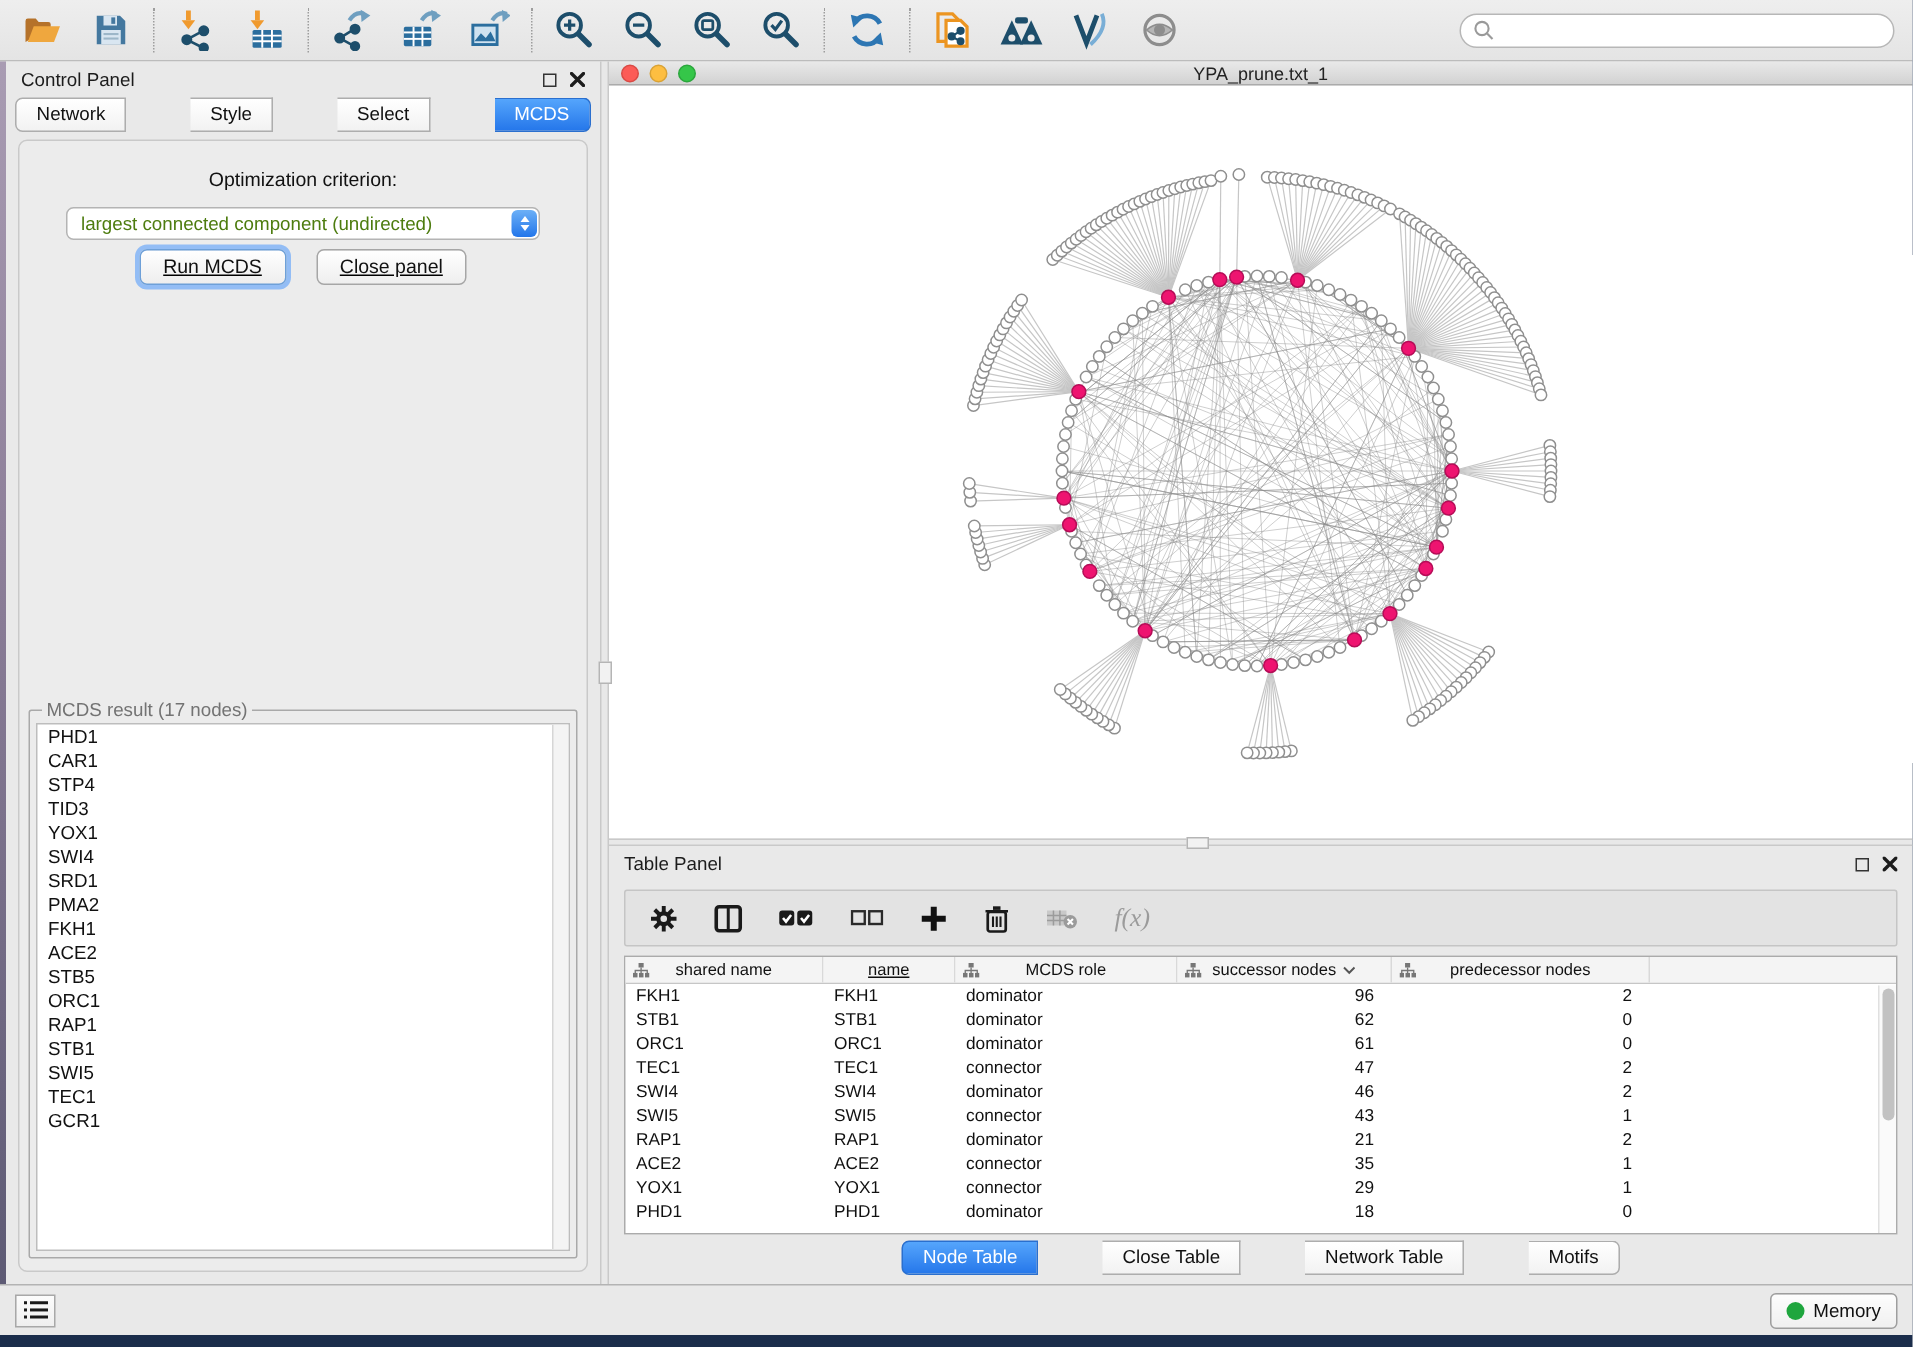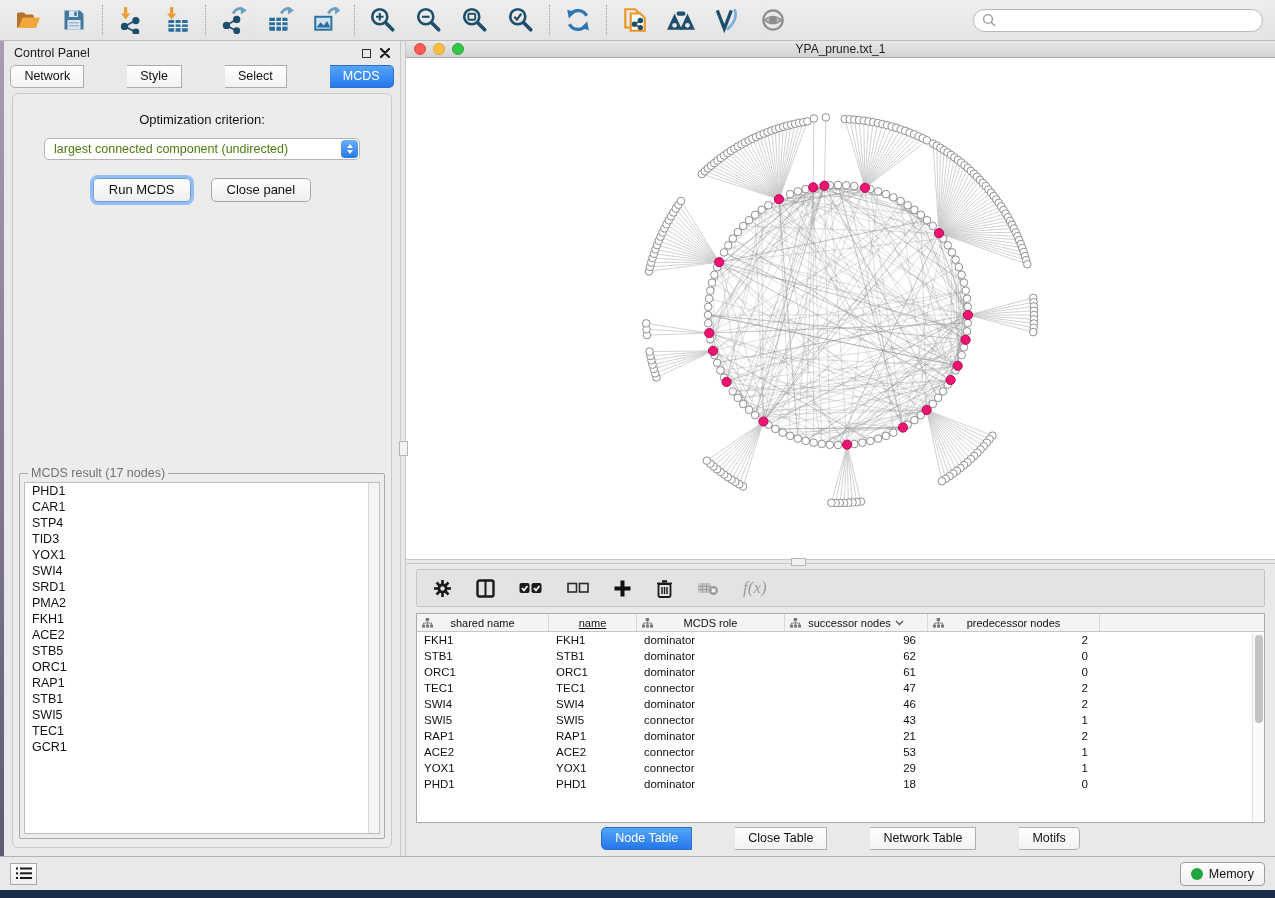--- a/index.html
+++ b/index.html
@@ -39,21 +39,21 @@
   .dropdown { position:relative; width:316px; height:22px; margin:11px auto 0; background:#fff;
     border:1px solid #b4b4b4; border-radius:5px; display:flex; align-items:center; padding-left:9px; }
   .dropdown-label { font-size:12.5px; color:#4d7c0f; }
   .stepper { position:absolute; right:1px; top:1px; bottom:1px; width:17px; border-radius:4px;
     background:linear-gradient(#6cb0f7,#2376ea); display:flex; flex-direction:column;
     align-items:center; justify-content:center; gap:2px; }
   .tri-up { width:0; height:0; border-left:3.5px solid transparent; border-right:3.5px solid transparent;
     border-bottom:4.5px solid #fff; }
   .tri-down { width:0; height:0; border-left:3.5px solid transparent; border-right:3.5px solid transparent;
     border-top:4.5px solid #fff; }
-  .btn-row { display:flex; justify-content:center; gap:20px; margin-top:18px; }
+  .btn-row { display:flex; justify-content:center; gap:20px; margin-top:6px;text-decoration:underline; }
   .pushbtn { font-family:"Liberation Sans",sans-serif; font-size:13px; color:#111; padding:3px 15px 4px;
     background:linear-gradient(#ffffff,#eeeeee); border:1px solid #a6a6a6; border-radius:5px; }
   .pushbtn.focused { box-shadow:0 0 0 3px rgba(110,170,250,.7); border-color:#6ea0d8; }
   .cp-spacer { flex:1; }
   .result-group { margin:0 6px 8px; border:1px solid #a9a9a9; border-radius:2px; padding:2px 4px 4px; }
   .result-group legend { font-size:12.5px; color:#737373; padding:0 3px; margin-left:4px; }
   .result-list { position:relative; background:#fff; border:1px solid #bdbdbd; height:352px; overflow:hidden; }
   .list-item { font-size:12.5px; color:#111; height:16px; line-height:16px; padding-left:7px; }
   .list-scroll { position:absolute; top:0; right:0; bottom:0; width:11px; background:#f4f4f4;
     border-left:1px solid #d6d6d6; }
@@ -1100,20 +1100,29 @@
               </g>
             </svg>
         </div>
       </div>
 
       <div id="h-splitter">
           <div class="grip"></div>
         </div>
 
       <div id="table-panel">
+        <div class="panel-header">
+          <span class="panel-title">Table Panel</span>
+          <span class="ph-icons">
+            <span class="float-box"></span>
+            <svg width="10" height="10" viewBox="0 0 10 10">
+              <path d="M1 1 L9 9 M9 1 L1 9" stroke="#1c1c1c" stroke-width="2.2" stroke-linecap="round"></path>
+            </svg>
+          </span>
+        </div>
         <div class="tp-toolbar">
           <span class="tp-btn">
             <svg width="19" height="19" viewBox="0 0 19 19">
               <g stroke="#1a1a1a" stroke-width="2.6">
                 <line x1="9.5" y1="1" x2="9.5" y2="18"></line>
                   <line x1="1" y1="9.5" x2="18" y2="9.5"></line>
                 <line x1="3.5" y1="3.5" x2="15.5" y2="15.5"></line>
                   <line x1="15.5" y1="3.5" x2="3.5" y2="15.5"></line>
               </g>
               <circle cx="9.5" cy="9.5" r="5" fill="#1a1a1a"></circle>
@@ -1285,21 +1294,21 @@
                 <div class="td left" style="width: 132px;">RAP1</div>
                 <div class="td left" style="width: 88px;">RAP1</div>
                 <div class="td left" style="width: 148px;">dominator</div>
                 <div class="td right" style="width: 143px;">21</div>
                 <div class="td right" style="width: 172px;">2</div>
               </div>
               <div class="trow">
                 <div class="td left" style="width: 132px;">ACE2</div>
                 <div class="td left" style="width: 88px;">ACE2</div>
                 <div class="td left" style="width: 148px;">connector</div>
-                <div class="td right" style="width: 143px;">53</div>
+                <div class="td right" style="width: 143px;">35</div>
                 <div class="td right" style="width: 172px;">1</div>
               </div>
               <div class="trow">
                 <div class="td left" style="width: 132px;">YOX1</div>
                 <div class="td left" style="width: 88px;">YOX1</div>
                 <div class="td left" style="width: 148px;">connector</div>
                 <div class="td right" style="width: 143px;">29</div>
                 <div class="td right" style="width: 172px;">1</div>
               </div>
               <div class="trow">

